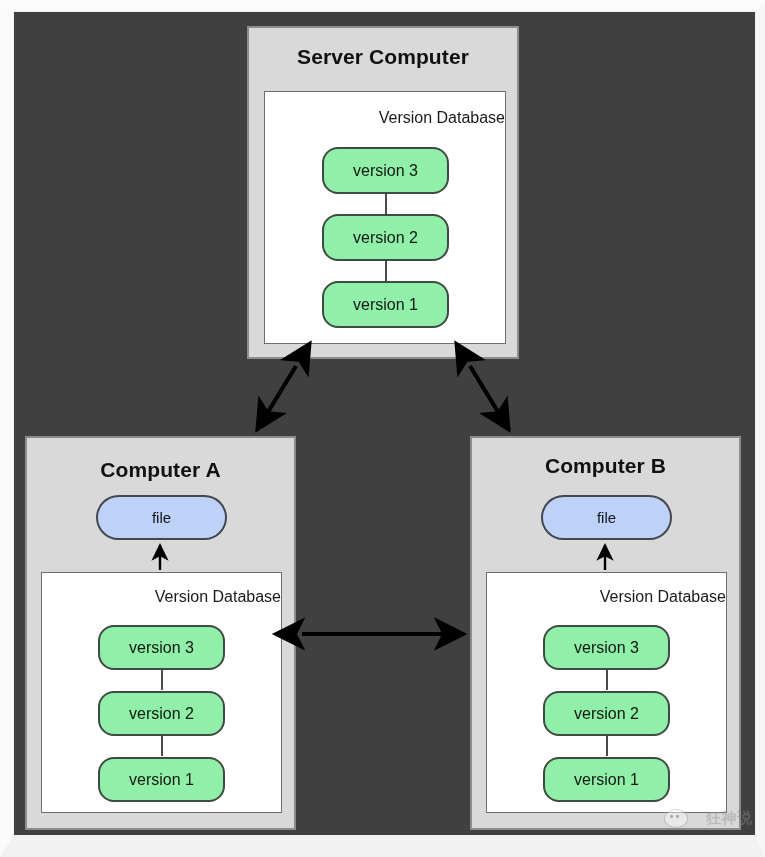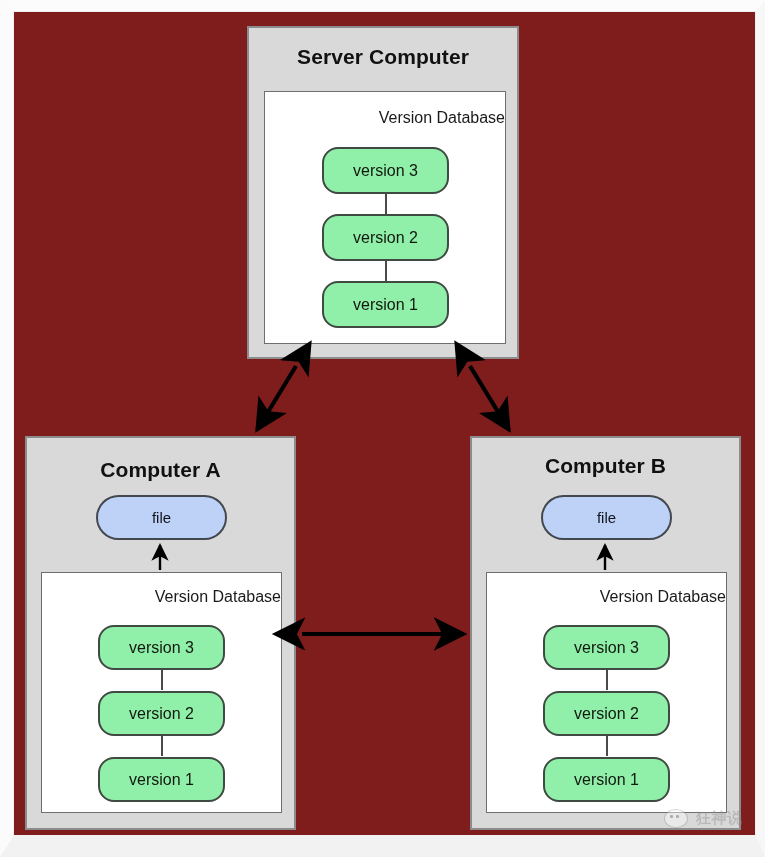--- a/index.html
+++ b/index.html
@@ -8,21 +8,21 @@
     background: #ffffff;
   }
   body {
     font-family: "Liberation Sans", sans-serif;
   }
 
   #canvas {
     position: relative;
     width: 765px;
     height: 857px;
-    background: #7f1d1d;
+    background: #404040;
     overflow: hidden;
     box-sizing: border-box;
   }
 
   
   .page-frame {
     position: absolute;
     left: 0; top: 0;
     width: 765px; height: 857px;
     box-sizing: border-box;
@@ -112,21 +112,21 @@
     width: 765px;
     height: 857px;
     pointer-events: none;
   }
 
   
   .watermark {
     position: absolute;
     display: flex;
     align-items: center;
-    gap: 8px;
+    gap: 18px;
     opacity: 0.42;
   }
   .wm-bubble {
     width: 22px;
     height: 17px;
     background: #ffffff;
     border: 1.4px solid #9a9a9a;
     border-radius: 50% 50% 48% 48%;
     position: relative;
   }

